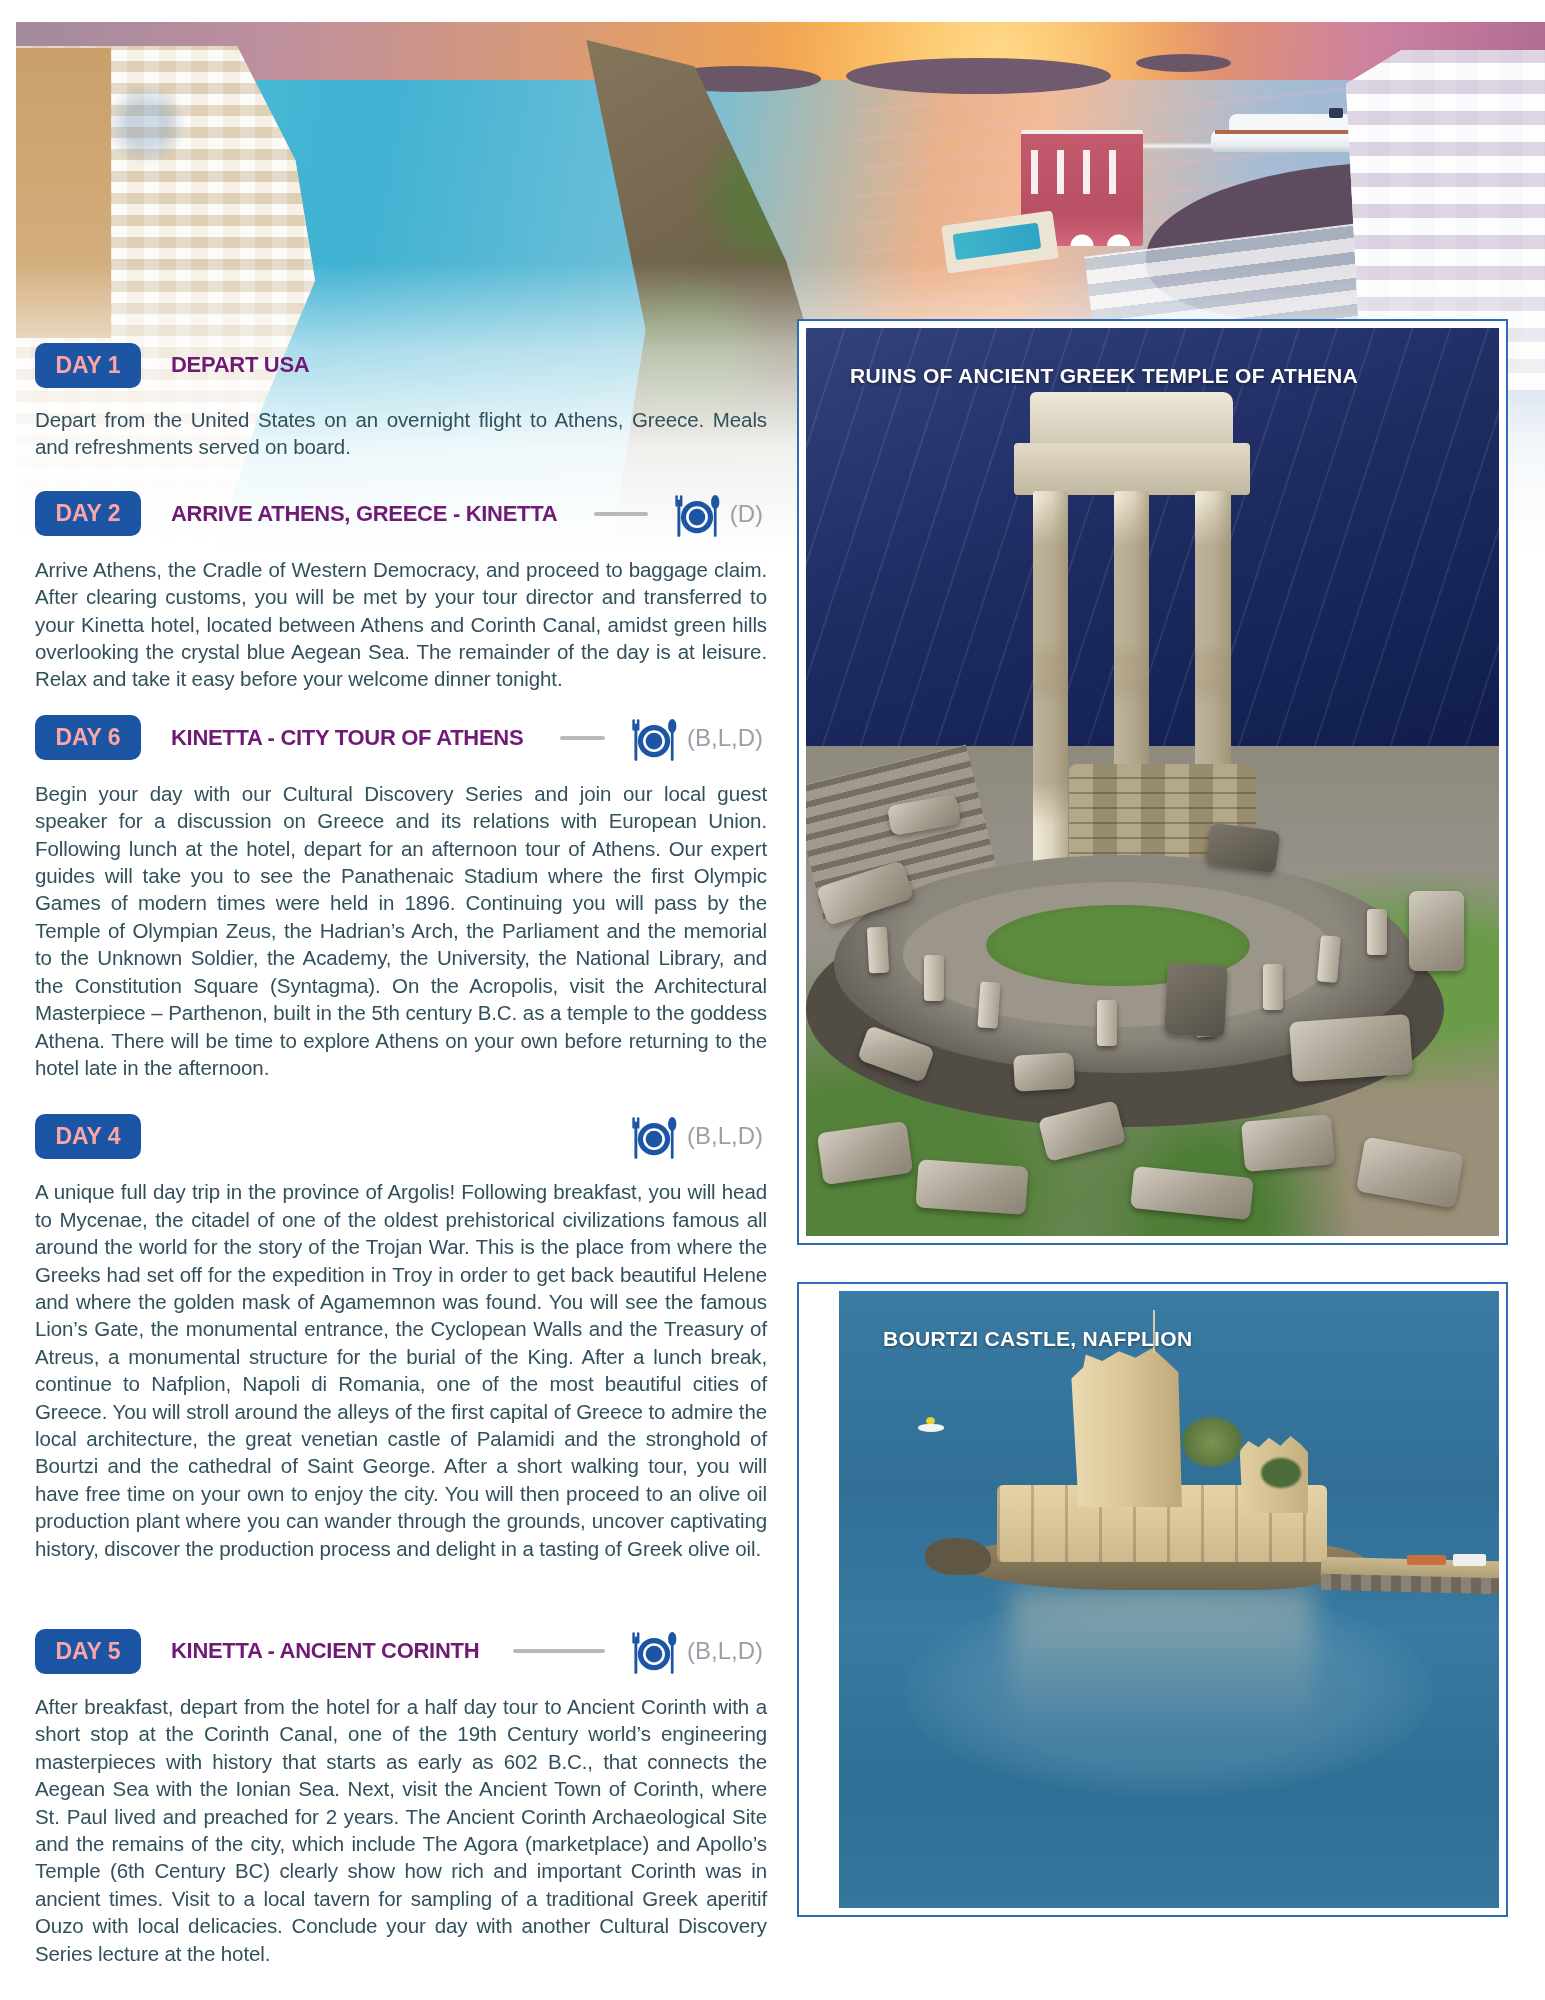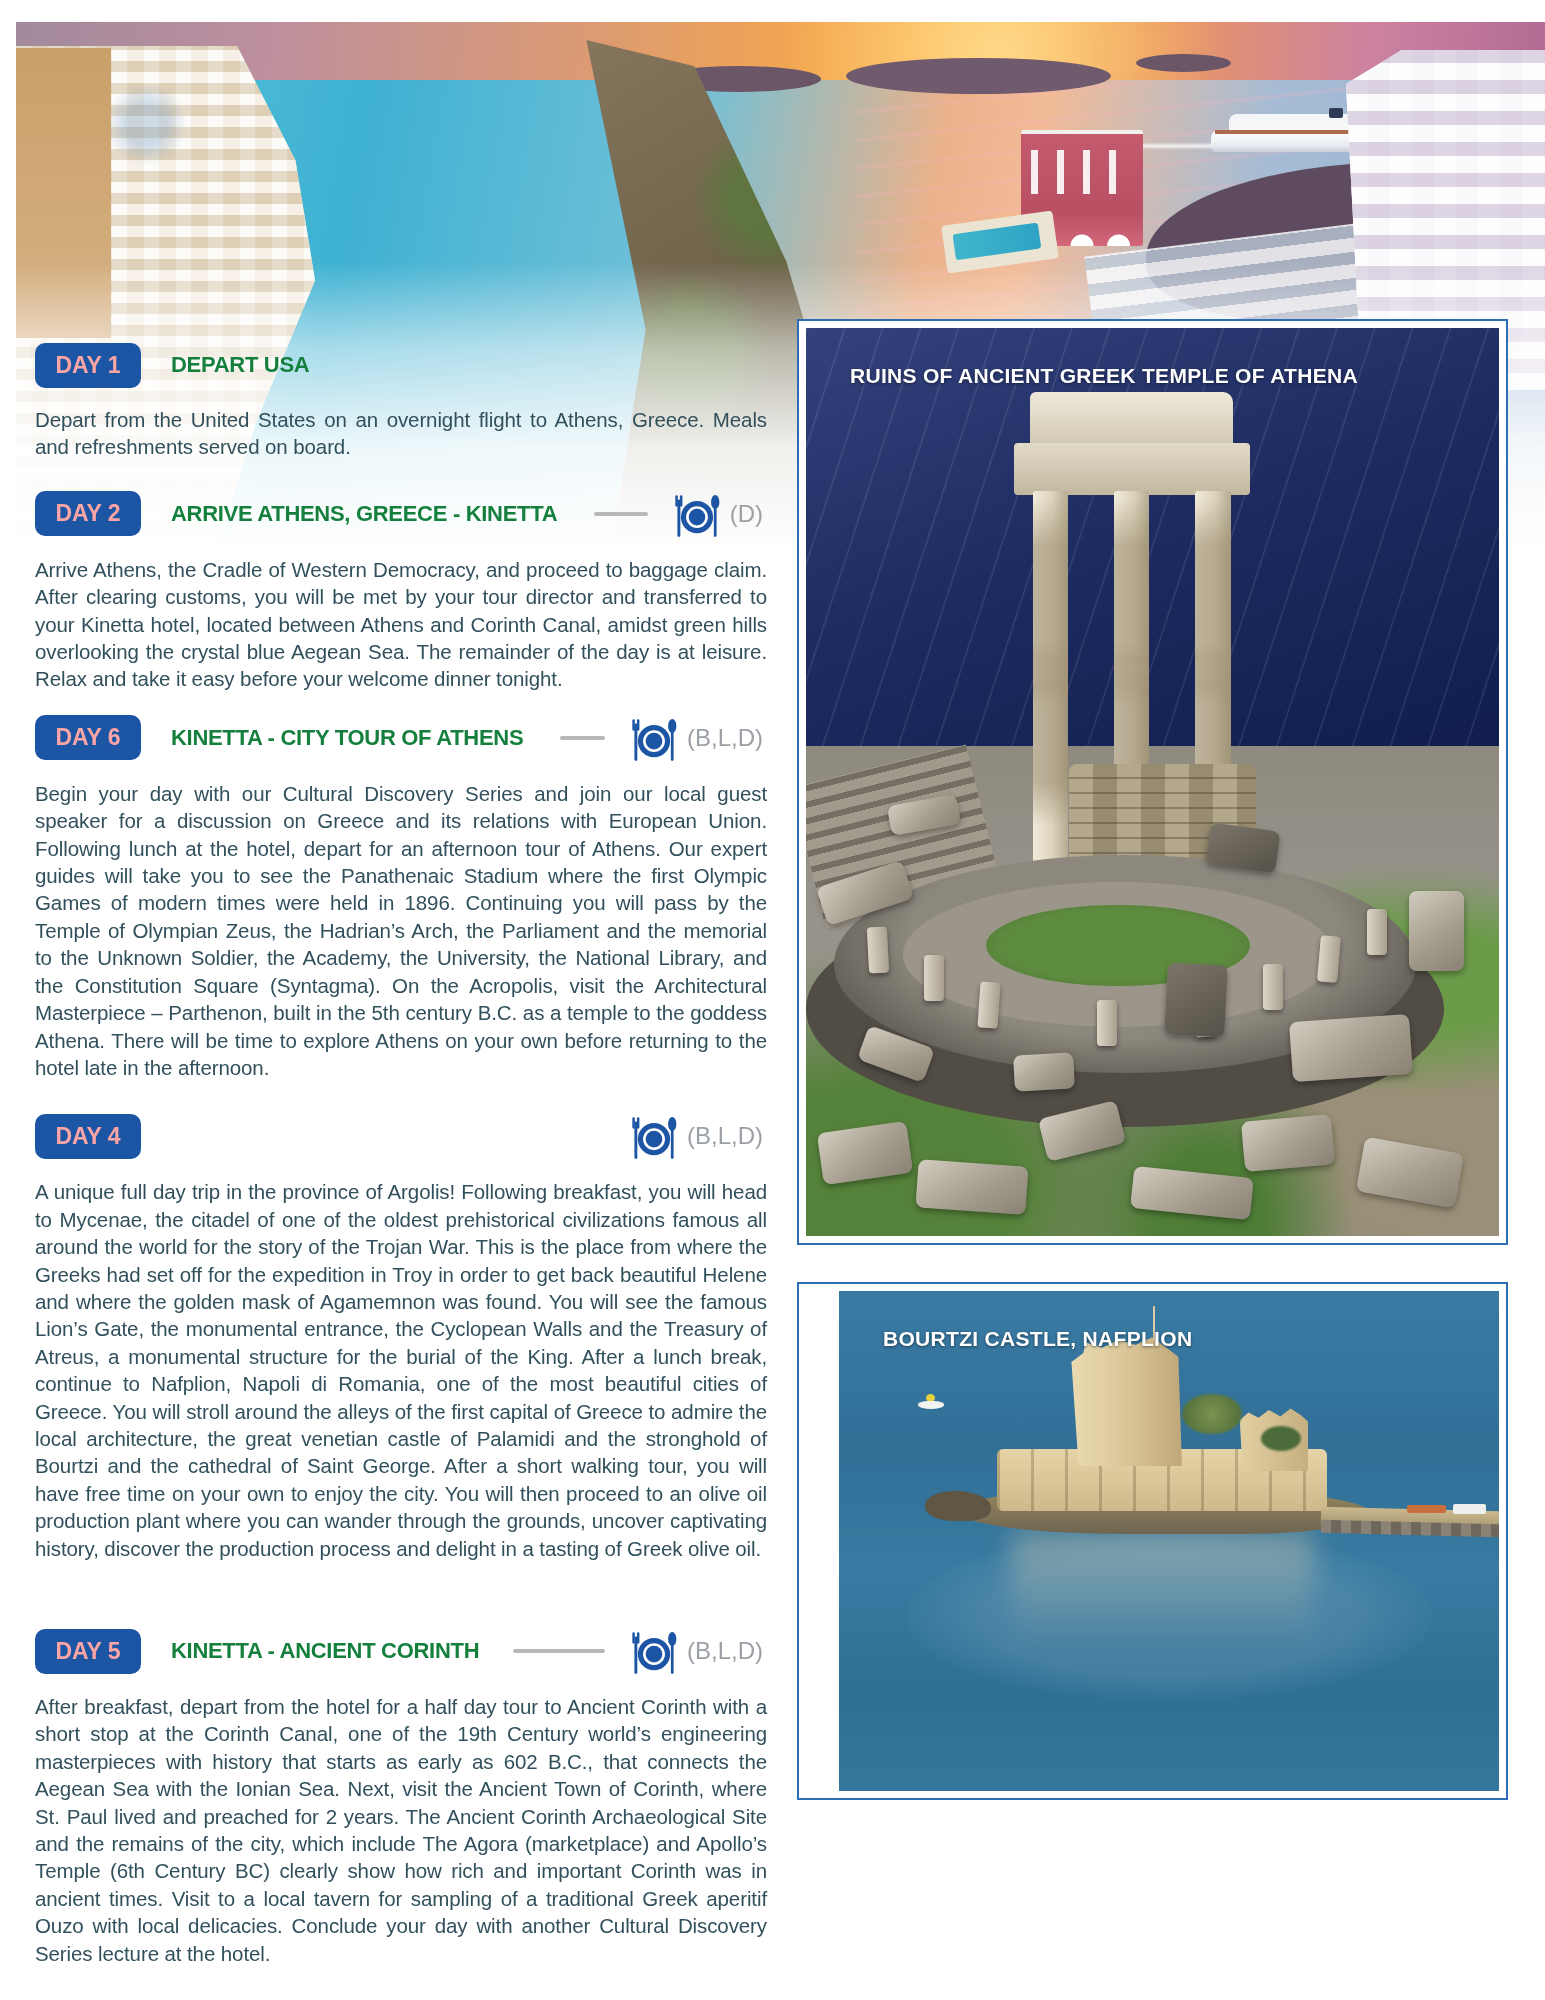--- a/index.html
+++ b/index.html
@@ -61,35 +61,35 @@
     background:repeating-linear-gradient(0deg,rgba(248,250,252,.95) 0 14px,rgba(190,205,220,.85) 14px 26px);}
   .hdr-fade{left:0;top:0;right:0;bottom:0;
     background:linear-gradient(180deg,rgba(255,255,255,0) 0%,rgba(255,255,255,0) 44%,rgba(255,255,255,.55) 60%,rgba(255,255,255,.9) 78%,#ffffff 97%);}
 
   
   .left-col{position:absolute;left:35px;top:341px;width:732px;z-index:3;}
   .day-heading{display:flex;align-items:center;min-height:48px;padding-right:4px;}
   .day-badge{flex:0 0 auto;width:106px;height:45px;border-radius:10px;background:#1d55a5;
     color:#fca5a5;font-weight:bold;font-size:23px;display:flex;align-items:center;justify-content:center;
     margin-right:30px;}
-  .day-title{font-weight:bold;font-size:22px;color:#15803d;letter-spacing:-0.3px;line-height:1.12;max-width:440px;}
+  .day-title{font-weight:bold;font-size:22px;color:#701a75;letter-spacing:-0.3px;line-height:1.12;max-width:440px;}
   .dash{height:4px;background:#b8b8b8;margin-left:auto;margin-right:24px;border-radius:2px;}
   .dash-54{width:54px;} .dash-45{width:45px;} .dash-92{width:92px;}
   .ml-auto{margin-left:auto;}
   .meal-icon{flex:0 0 auto;width:50px;height:50px;}
   .meals{flex:0 0 auto;font-size:24px;color:#9aa0a6;margin-left:8px;letter-spacing:0;}
   .day-desc{margin:17px 0 0 0;font-size:20.5px;line-height:27.4px;color:#31505c;
     text-align:justify;letter-spacing:-0.1px;}
   .mt-28{margin-top:28px;} .mt-20{margin-top:20px;} .mt-30{margin-top:30px;} .mt-64{margin-top:64px;}
 
   
   .photo-box{position:absolute;left:797px;width:711px;border:2px solid #2e6cb5;background:#fff;
     padding:7px;box-sizing:border-box;z-index:3;}
   .photo-box.first{top:319px;height:926px;}
-  .photo-box.second{top:1282px;height:518px;padding-left:40px;}
+  .photo-box.second{top:1282px;height:635px;padding-left:40px;}
   .photo{position:relative;width:100%;height:100%;overflow:hidden;}
   .photo *{position:absolute;}
   .photo-caption{top:36px;left:44px;color:#fff;font-weight:bold;font-size:21px;letter-spacing:.3px;
     text-shadow:0 1px 3px rgba(0,0,0,.5);z-index:30;white-space:nowrap;}
 
   
   .p1-bg{inset:0;background:linear-gradient(160deg,#33427c 0%,#1d2b61 28%,#111e4f 55%,#0c1844 78%,#0b1740 100%);}
   .p1-streaks{left:0;top:0;right:0;height:58%;opacity:.55;
     background:repeating-linear-gradient(108deg,rgba(255,255,255,.14) 0 2px,rgba(0,0,0,0) 2px 36px);}
   .blob{border-radius:50%;}

